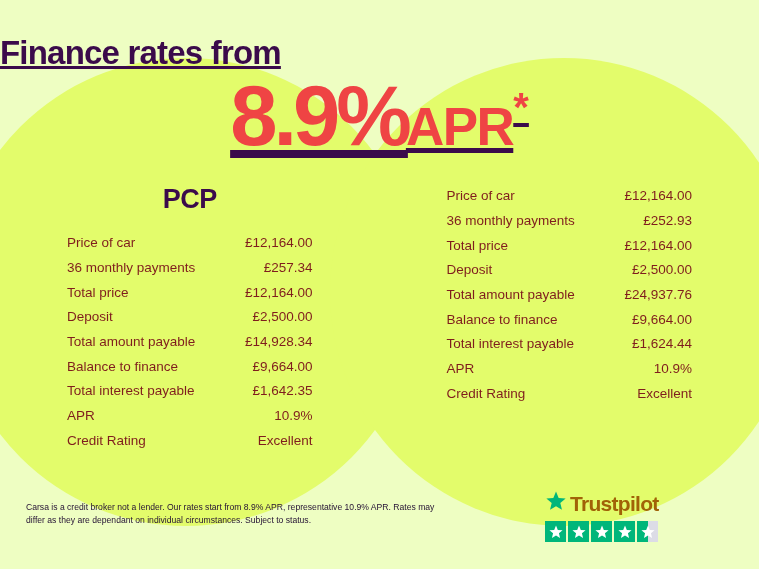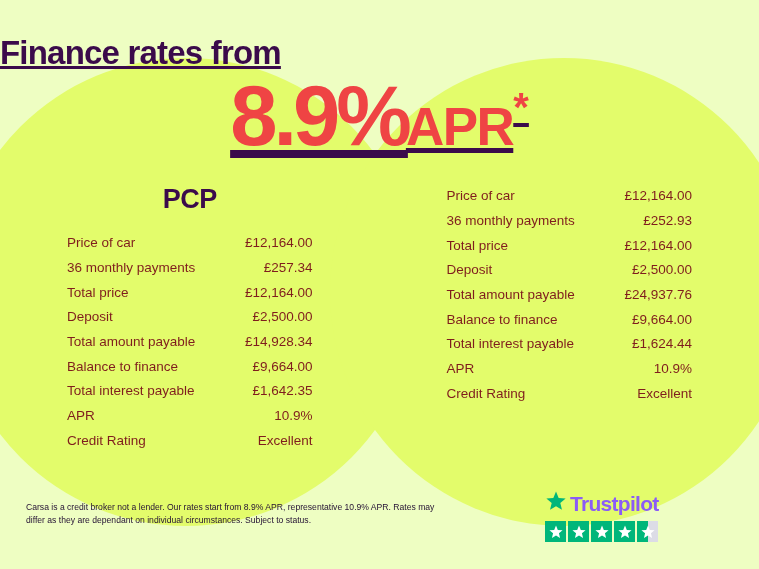--- a/index.html
+++ b/index.html
@@ -139,21 +139,21 @@
   }
   #trustpilot-wordmark {
     display: flex;
     align-items: center;
     gap: 3px;
     justify-content: flex-start;
   }
   #trustpilot-name {
     font-size: 21px;
     font-weight: bold;
-    color: #8b5cf6;
+    color: #a16207;
     letter-spacing: -0.7px;
     line-height: 1;
   }
   #trustpilot-stars {
     display: flex;
     gap: 2px;
     margin-top: 5px;
   }
   .tp-star {
     position: relative;

